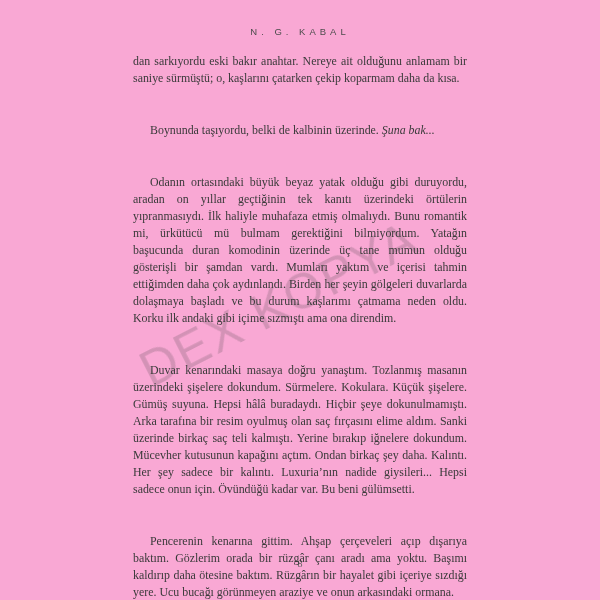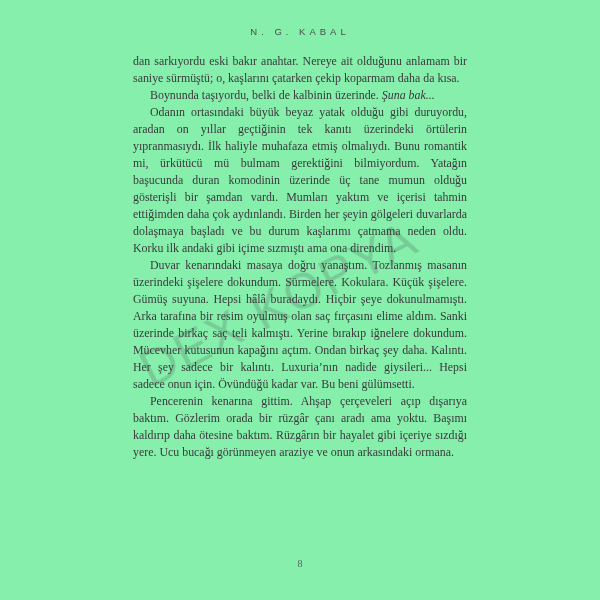--- a/index.html
+++ b/index.html
@@ -4,21 +4,21 @@
 <style>
   html, body {
     margin: 0;
     padding: 0;
     background: #ffffff;
   }
   .page {
     position: relative;
     width: 600px;
     height: 600px;
-    background: #86efac;
+    background: #f9a8d4;
     overflow: hidden;
     font-family: "Liberation Serif", serif;
   }
   .running-header {
     position: absolute;
     top: 26px;
     left: 0;
     width: 100%;
     text-align: center;
     font-family: "Liberation Sans", sans-serif;
@@ -51,20 +51,21 @@
     text-align: justify;
     color: #3a3a3a;
     -webkit-hyphens: auto;
     hyphens: auto;
   }
   .body-text p {
     margin: 0;
   }
   .body-text p.indent {
     text-indent: 17px;
+    margin-top: 35px;
   }
   .em {
     font-style: italic;
   }
   .page-number {
     position: absolute;
     top: 558px;
     left: 0;
     width: 100%;
     text-align: center;

